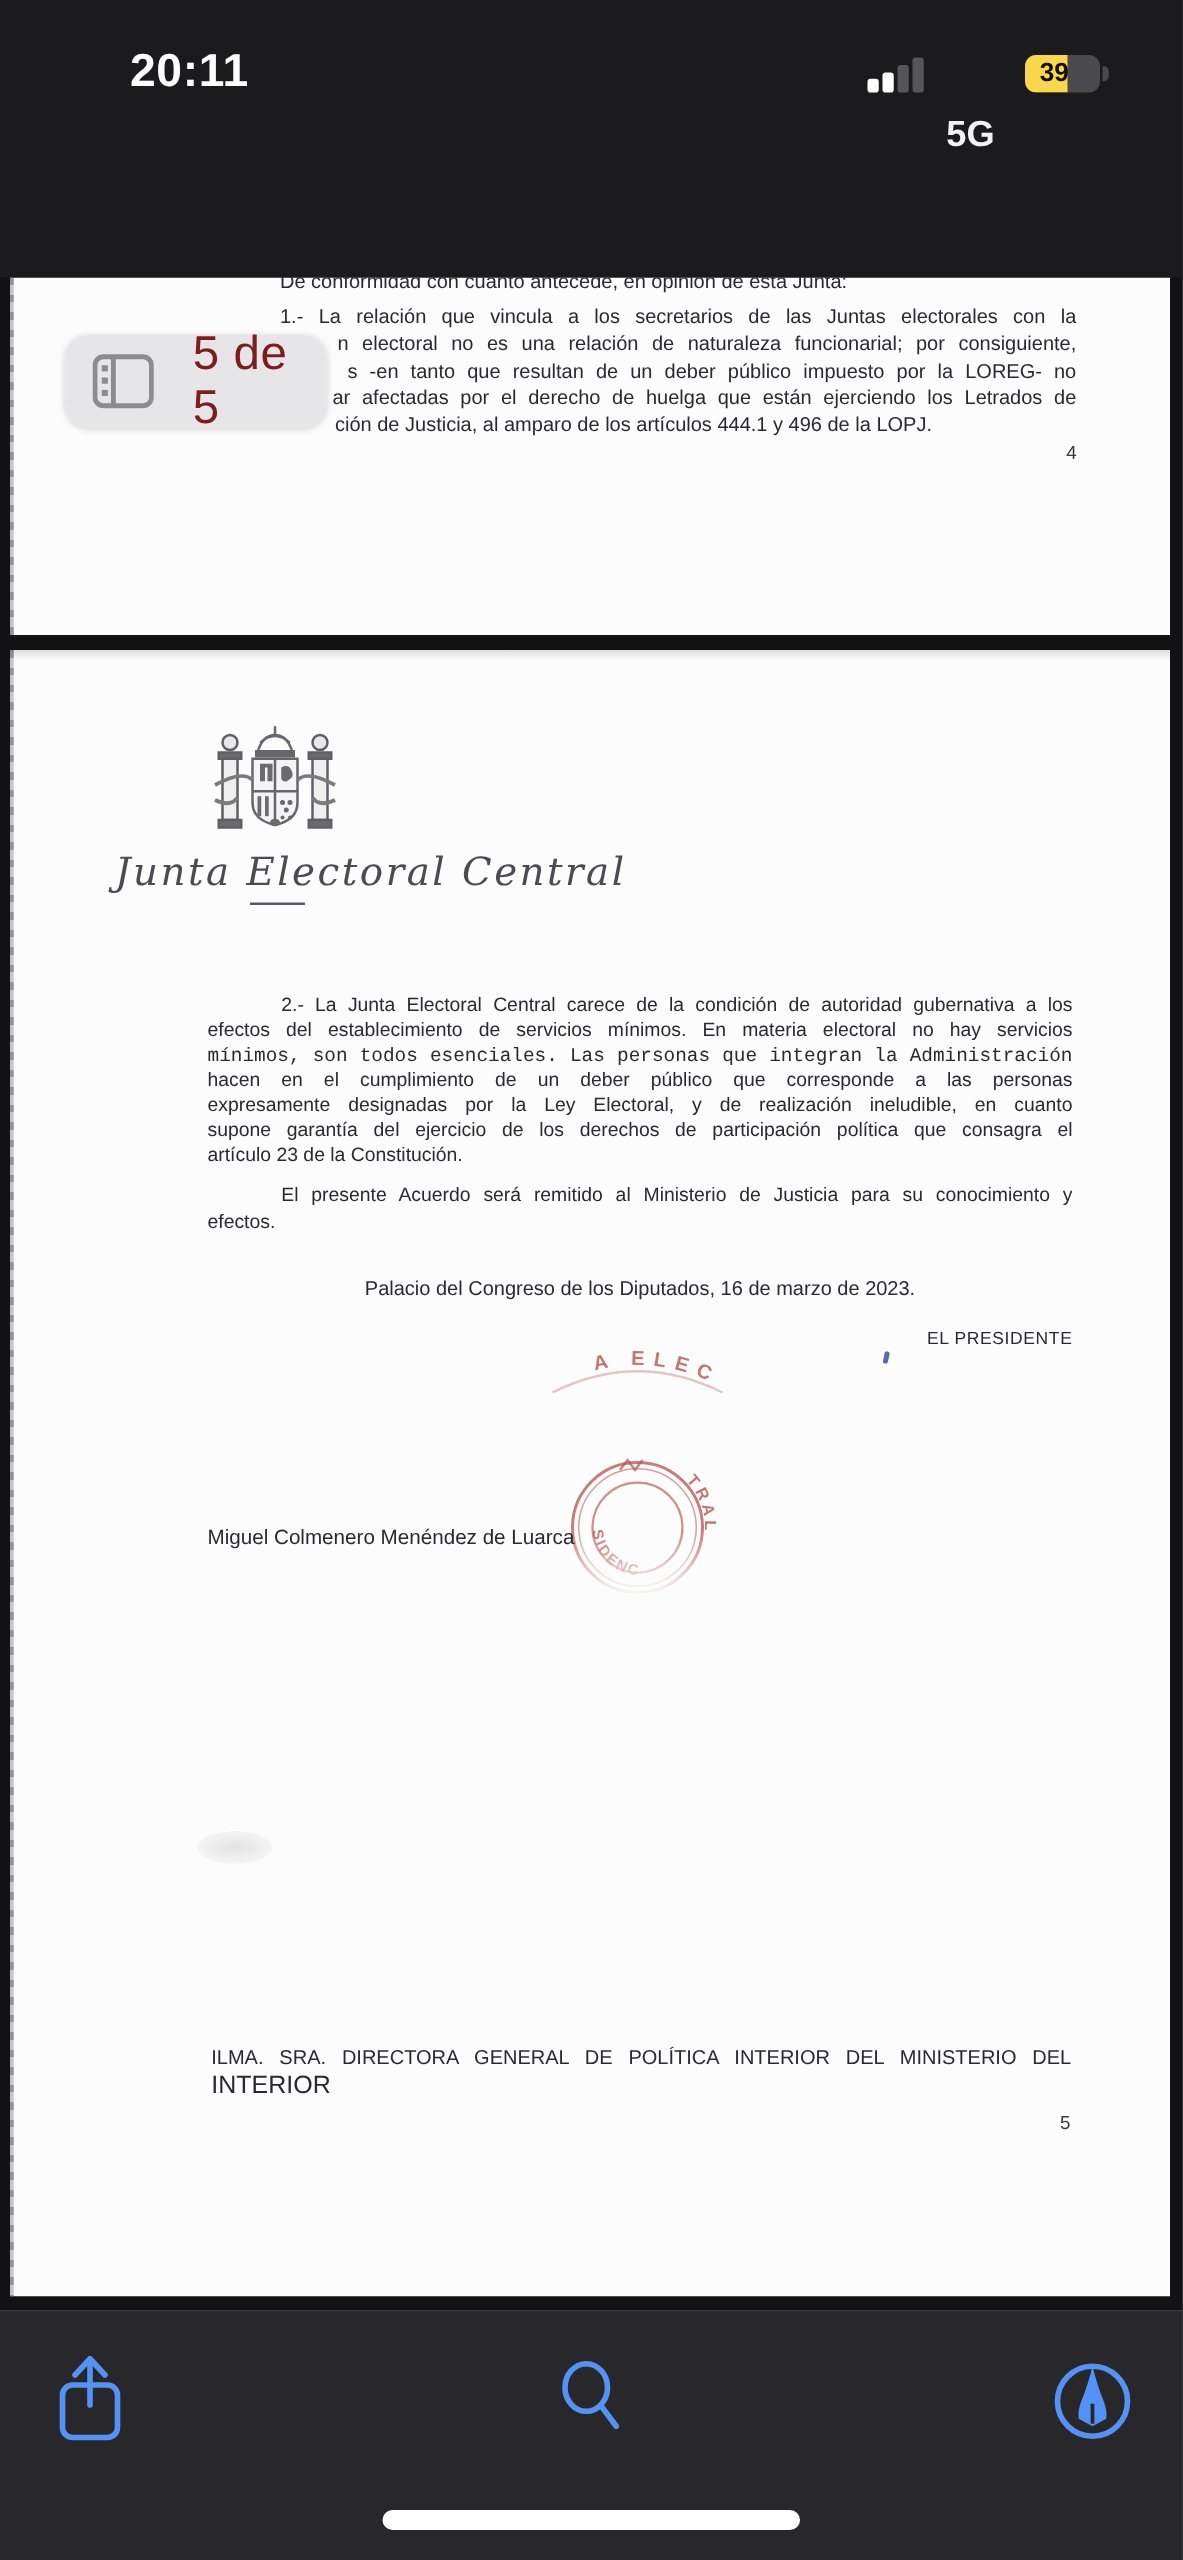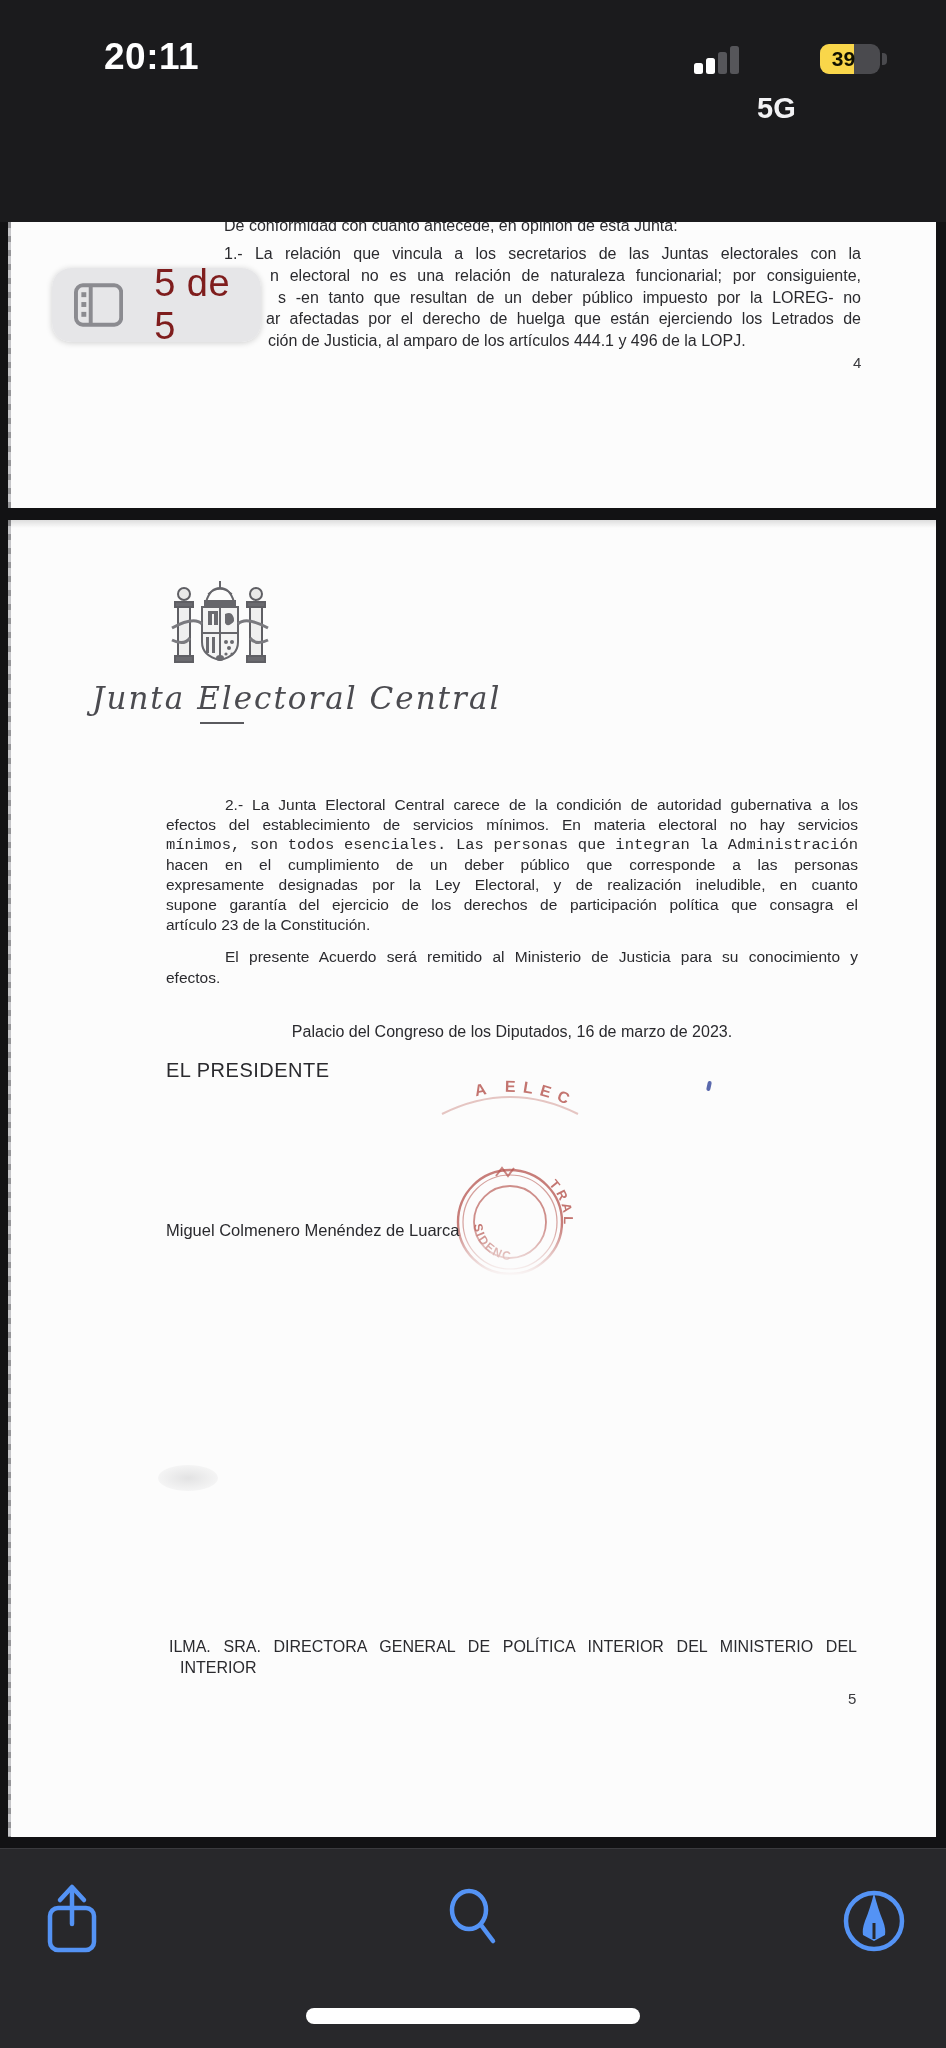--- a/index.html
+++ b/index.html
@@ -149,21 +149,21 @@
     <div class="dline just" style="left:158px;top:335px;width:692px;">hacen en el cumplimiento de un deber público que corresponde a las personas</div>
     <div class="dline just" style="left:158px;top:355px;width:692px;">expresamente designadas por la Ley Electoral, y de realización ineludible, en cuanto</div>
     <div class="dline just" style="left:158px;top:375px;width:692px;">supone garantía del ejercicio de los derechos de participación política que consagra el</div>
     <div class="dline" style="left:158px;top:395px;white-space:nowrap;">artículo 23 de la Constitución.</div>
 
     <div class="dline just" style="left:217px;top:427px;width:633px;">El presente Acuerdo será remitido al Ministerio de Justicia para su conocimiento y</div>
     <div class="dline" style="left:158px;top:448px;white-space:nowrap;">efectos.</div>
 
     <div class="dline" style="left:158px;top:502px;width:692px;text-align:center;font-size:16px;">Palacio del Congreso de los Diputados, 16 de marzo de 2023.</div>
 
-    <div class="dline" style="left:158px;top:540px;width:692px;text-align:left;font-size:20px;letter-spacing:.5px;">EL PRESIDENTE</div>
+    <div class="dline" style="left:158px;top:540px;width:692px;text-align:right;font-size:14px;letter-spacing:.5px;">EL PRESIDENTE</div>
 
     <svg class="abs" style="left:400px;top:552px;" width="212" height="230" viewBox="0 0 212 230">
       <defs>
         <path id="arcTop" d="M 38,36 Q 102,4 166,36"></path>
         <path id="arcInL" d="M 66,150 A 38,38 0 0 0 104,188"></path>
         <path id="arcOutR" d="M 138,110 A 52,52 0 0 1 156,150"></path>
         <linearGradient id="fadeB" x1="0" y1="0" x2="0" y2="1">
           <stop offset="0.45" stop-color="#fff" stop-opacity="1"></stop>
           <stop offset="0.82" stop-color="#fff" stop-opacity="0"></stop>
         </linearGradient>
@@ -190,21 +190,21 @@
         </text>
       </g>
     </svg>
 
     <div class="bluemark"></div>
     <div class="smudge"></div>
 
     <div class="dline" style="left:158px;top:700px;width:692px;text-align:left;font-size:16.5px;z-index:5;">Miguel Colmenero Menéndez de Luarca</div>
 
     <div class="dline just" style="left:161px;top:1117px;width:688px;font-size:16px;">ILMA. SRA. DIRECTORA GENERAL DE POLÍTICA INTERIOR DEL MINISTERIO DEL</div>
-    <div class="dline" style="left:172px;top:1138px;font-size:16px;white-space:nowrap;">INTERIOR</div>
+    <div class="dline" style="left:161px;top:1138px;font-size:20px;white-space:nowrap;">INTERIOR</div>
     <div class="pagenum" style="left:840px;top:1170px;">5</div>
   </div>
 
   <div class="badge">
     <svg style="margin-left:22px;" width="50" height="44" viewBox="0 0 50 44">
       <rect x="2" y="2" width="46" height="40" rx="7" fill="none" stroke="#8b8b90" stroke-width="4"></rect>
       <line x1="17" y1="2" x2="17" y2="42" stroke="#8b8b90" stroke-width="4"></line>
       <rect x="7.5" y="9" width="5" height="5" fill="#8b8b90"></rect>
       <rect x="7.5" y="19" width="5" height="5" fill="#8b8b90"></rect>
       <rect x="7.5" y="29" width="5" height="5" fill="#8b8b90"></rect>

